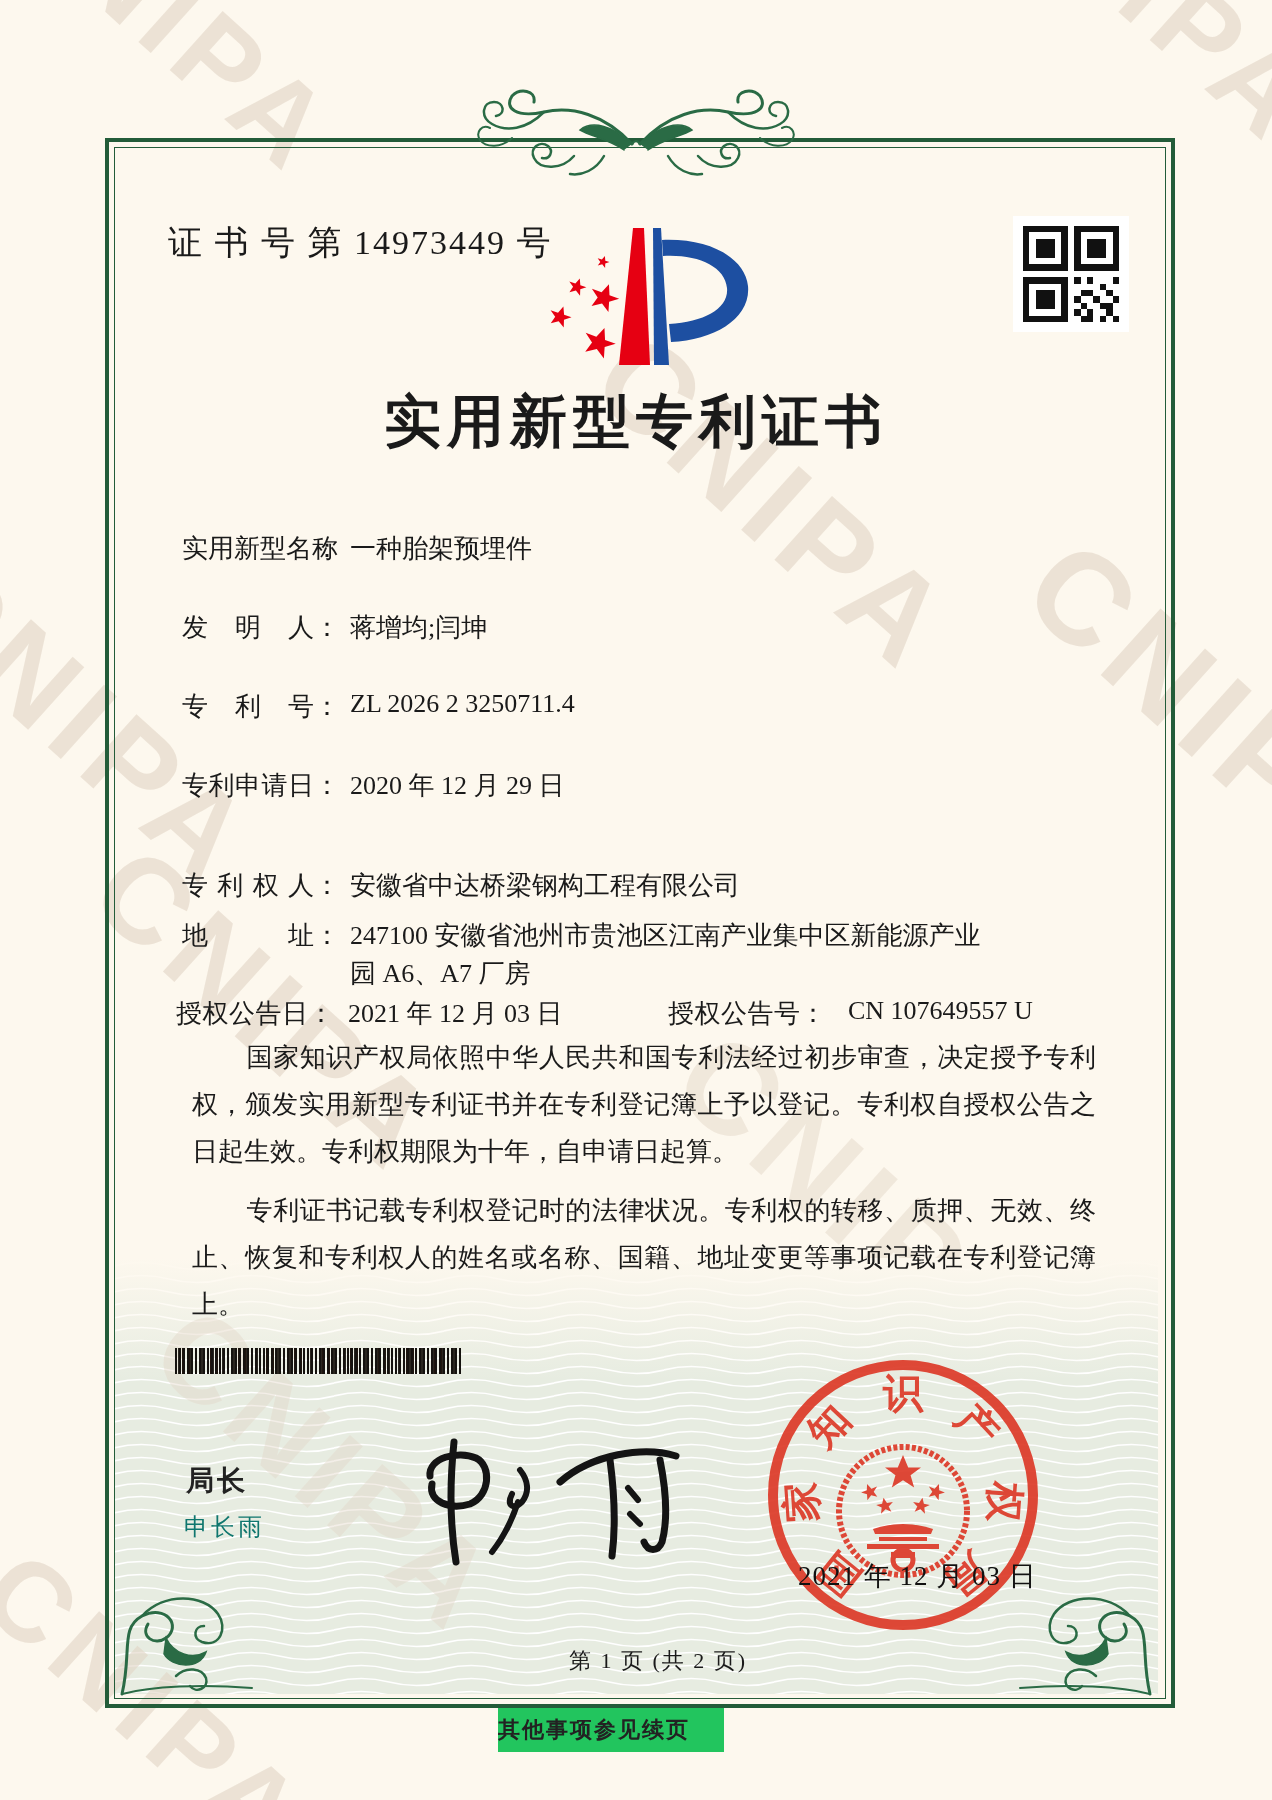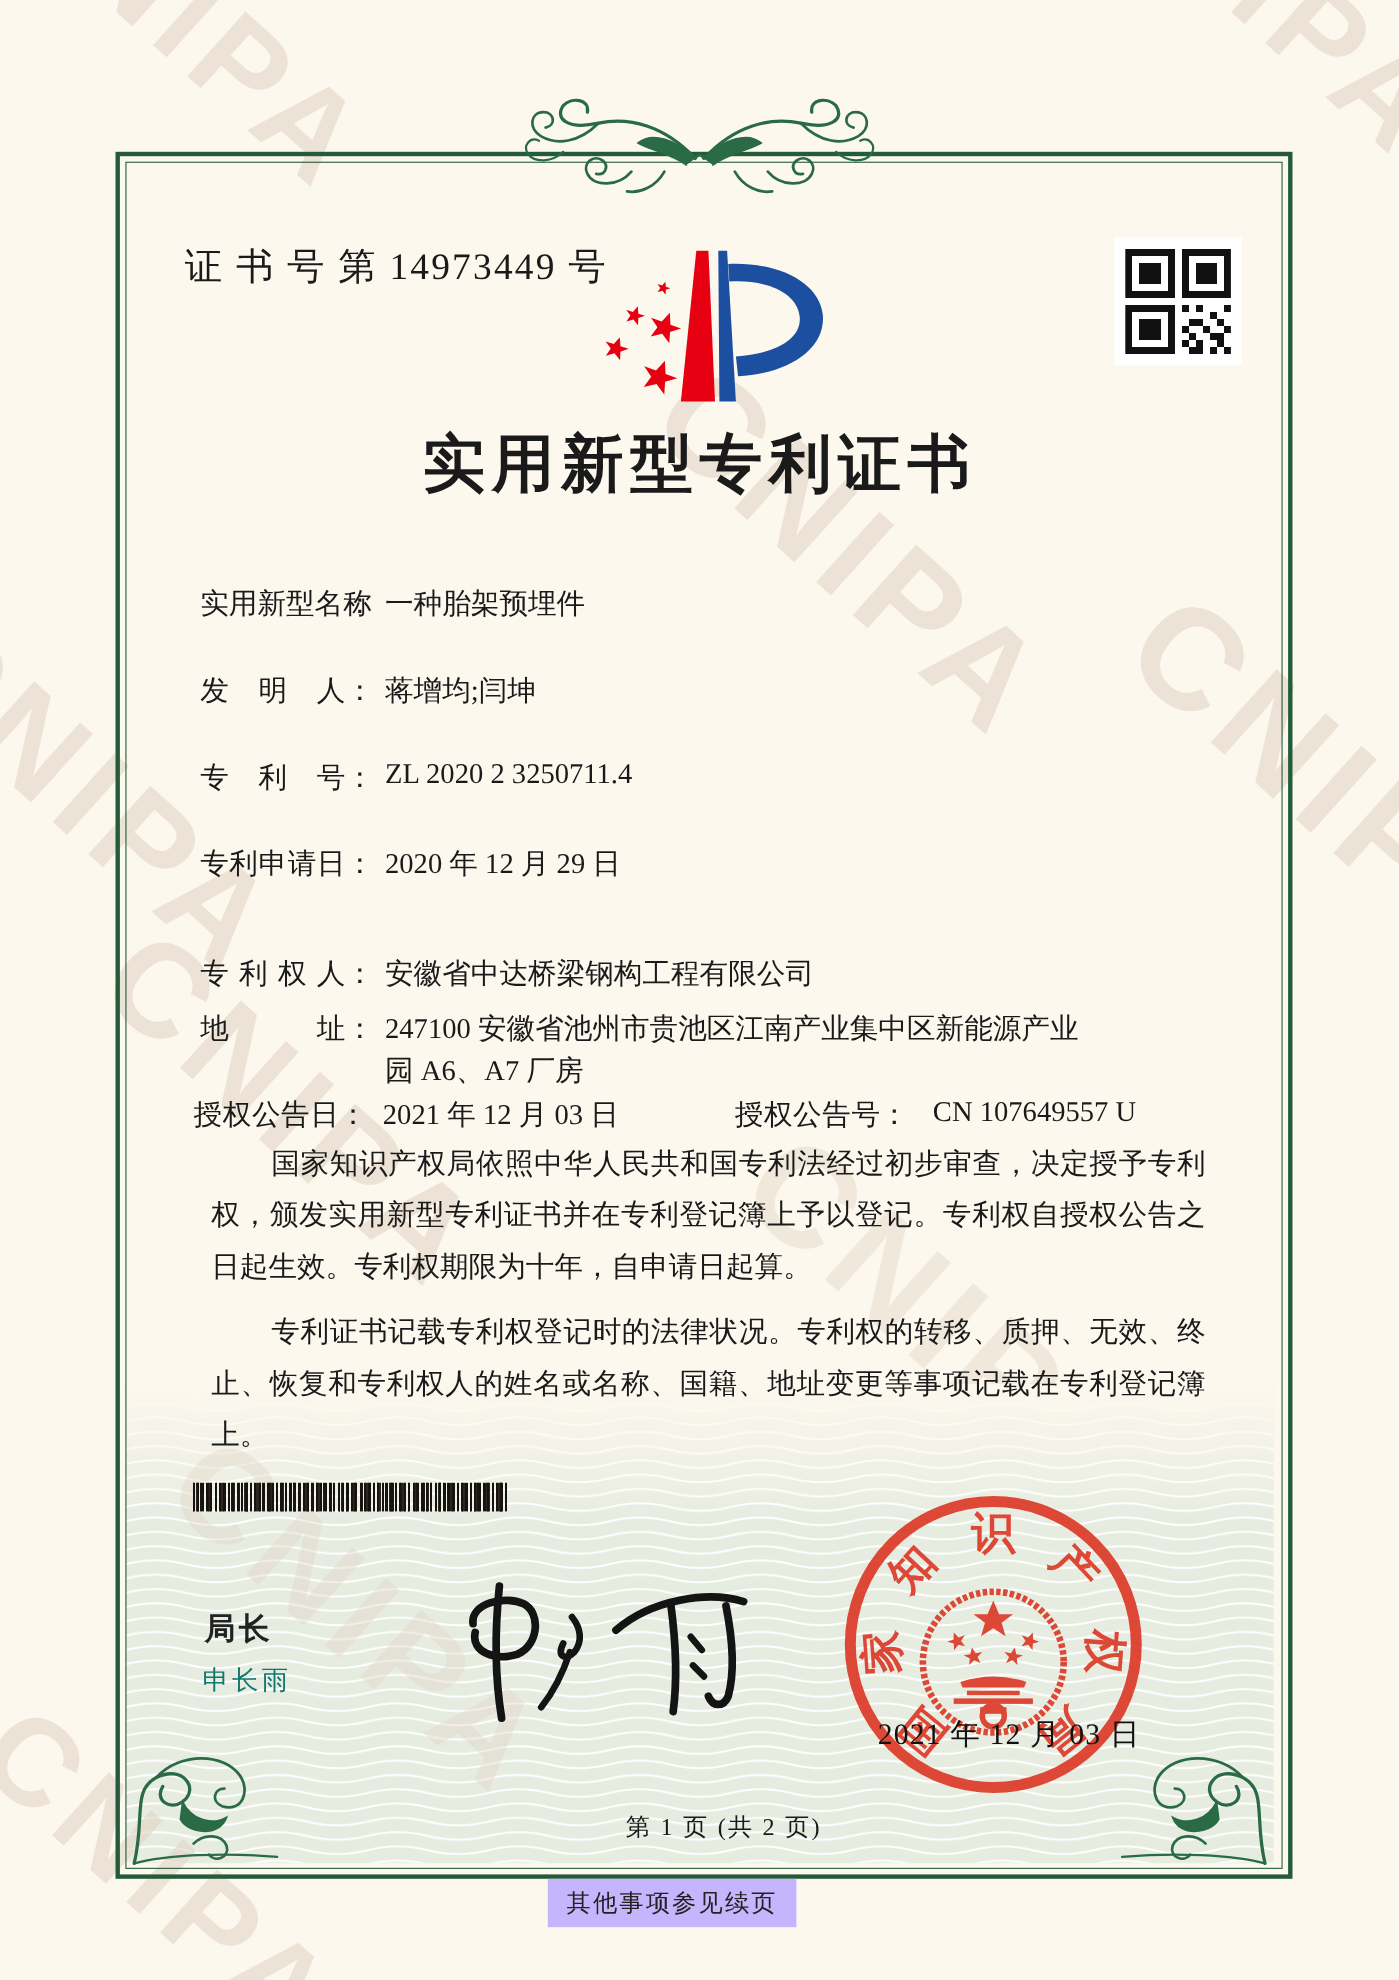--- a/index.html
+++ b/index.html
@@ -55,22 +55,22 @@
       font-family:"Liberation Sans","DejaVu Sans",sans-serif;color:#222;font-weight:bold;}
   .chief-name{position:absolute;left:184px;top:1511px;font-size:24px;letter-spacing:3px;
       font-family:"Liberation Sans","DejaVu Sans",sans-serif;color:#0f766e;}
   .signature{position:absolute;left:392px;top:1430px;}
 
   .seal{position:absolute;left:761px;top:1353px;z-index:6;opacity:.92;}
   .seal-date{position:absolute;left:798px;top:1558px;font-size:27px;letter-spacing:1px;
       color:#111;z-index:7;white-space:nowrap;}
 
   .page-no{position:absolute;left:0;top:1646px;width:1220px;text-align:center;font-size:22px;letter-spacing:2px;padding-left:48px;}
-  .footer-box{position:absolute;left:498px;top:1708px;width:226px;height:44px;background:#c4b5fd;
-      display:flex;align-items:center;justify-content:center;z-index:6;}
+  .footer-box{position:absolute;left:498px;top:1708px;width:226px;height:44px;background:#22c55e;
+      display:flex;align-items:center;justify-content:flex-start;z-index:6;font-weight:bold;}
   .footer-box span{font-size:22px;letter-spacing:2px;color:#222;}
 </style>
 </head>
 <body>
 
 <div class="page">
 
   <div class="wm" style="left:-30px;top:-50px;font-size:115px;">CNIPA</div>
   <div class="wm" style="left:950px;top:-80px;font-size:115px;">CNIPA</div>
   <div class="wm" style="left:560px;top:430px;font-size:125px;">CNIPA</div>
@@ -194,21 +194,21 @@
     <div class="frow" style="top:531px;">
       <span class="flabel">实用新型名称</span><span>：</span>
       <span class="fval">一种胎架预埋件</span>
     </div>
     <div class="frow" style="top:610px;">
       <span class="flabel">发明人</span><span>：</span>
       <span class="fval">蒋增均;闫坤</span>
     </div>
     <div class="frow" style="top:689px;">
       <span class="flabel">专利号</span><span>：</span>
-      <span class="fval">ZL 2020 2 3250711.4</span>
+      <span class="fval">ZL 2026 2 3250711.4</span>
     </div>
     <div class="frow" style="top:768px;">
       <span class="flabel">专利申请日</span><span>：</span>
       <span class="fval">2020 年 12 月 29 日</span>
     </div>
     <div class="frow" style="top:868px;">
       <span class="flabel">专利权人</span><span>：</span>
       <span class="fval">安徽省中达桥梁钢构工程有限公司</span>
     </div>
     <div class="frow" style="top:918px;">

